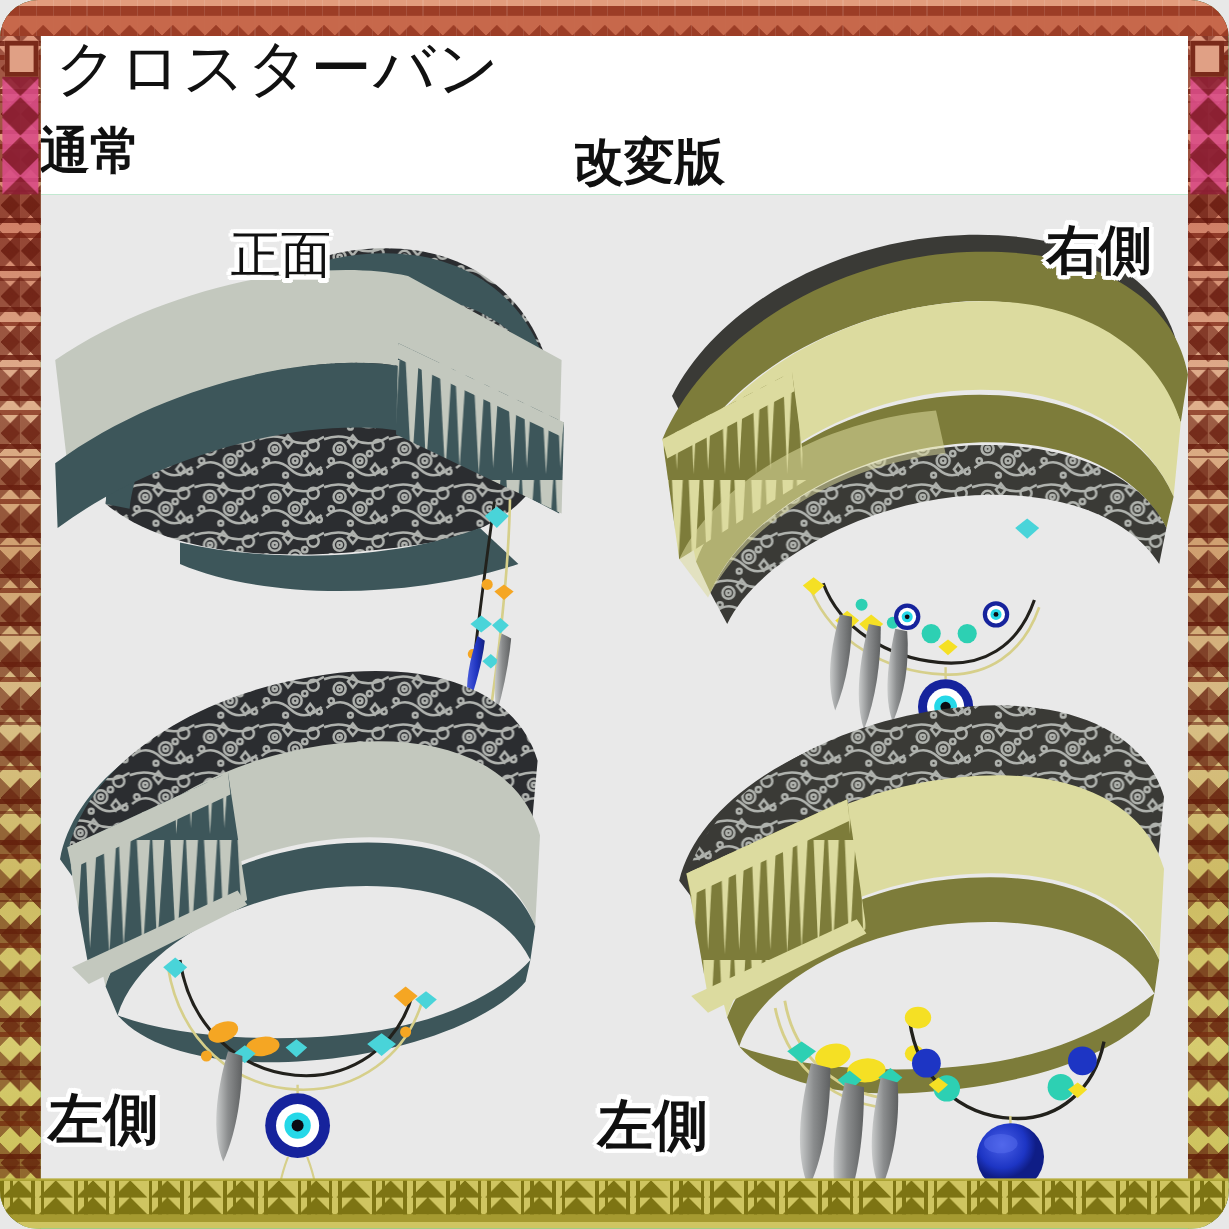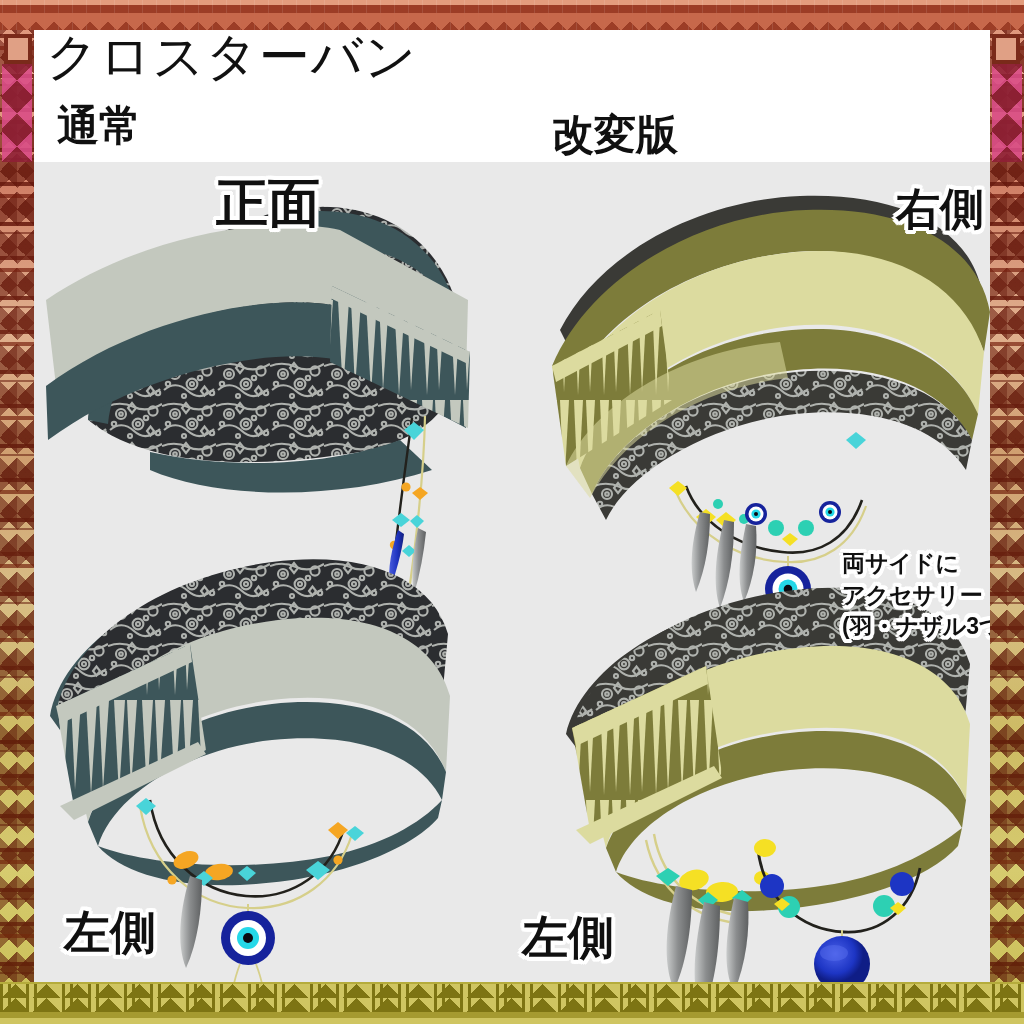--- a/index.html
+++ b/index.html
@@ -1,21 +1,21 @@
 <!DOCTYPE html>
 <html><head>
 <meta charset="utf-8">
 <style>
   html,body{margin:0;padding:0;}
   body{
     width:1024px;height:1024px;overflow:hidden;
     font-family:"Liberation Sans","DejaVu Sans",sans-serif;
     background:#e8e8e8;
   }
-  #stage{position:relative;width:1024px;height:1024px;overflow:hidden;background:#22c55e;}
+  #stage{position:relative;width:1024px;height:1024px;overflow:hidden;background:#22c55e;border-radius:32px;}
 
   
   .border-top{
     position:absolute;left:0;top:0;width:1024px;height:30px;
     background:
       repeating-linear-gradient(90deg,
         transparent 0 2px, rgba(255,255,255,.10) 2px 3px, transparent 3px 14px),
       linear-gradient(180deg,#e39c7d 0 5px,#9c3d26 5px 30px);
     z-index:20;
   }
@@ -82,26 +82,25 @@
   }
 
   
   .txt{position:absolute;z-index:14;color:#111;white-space:pre;line-height:1.05;}
   .outlined{
     color:#101010;
     text-shadow:
       -3px -3px 0 #fff, 3px -3px 0 #fff, -3px 3px 0 #fff, 3px 3px 0 #fff,
       -4px 0 0 #fff, 4px 0 0 #fff, 0 -4px 0 #fff, 0 4px 0 #fff,
       -2px -4px 0 #fff, 2px -4px 0 #fff, -2px 4px 0 #fff, 2px 4px 0 #fff;
-    padding-left: 24px;
   }
   #title{left:46px;top:30px;font-size:51px;letter-spacing:1px;font-weight:400;}
   #lbl-normal{left:33px;top:104px;font-size:42px;font-weight:700;}
-  #lbl-modified{left:528px;top:113px;font-size:42px;font-weight:700;}
-  #lbl-front{left:192px;top:176px;font-size:52px;font-weight:700;}
+  #lbl-modified{left:478px;top:113px;font-size:42px;font-weight:700;}
+  #lbl-front{left:192px;top:191px;font-size:42px;font-weight:400;}
   #lbl-right{left:872px;top:186px;font-size:44px;font-weight:700;}
   #lbl-left1{left:40px;top:908px;font-size:46px;font-weight:700;}
   #lbl-left2{left:498px;top:913px;font-size:46px;font-weight:700;}
   #note-left{left:48px;top:466px;font-size:27px;font-weight:700;line-height:1.45;}
   #note-right{left:818px;top:548px;font-size:23px;font-weight:700;line-height:1.38;}
 
   
   #art{position:absolute;left:0;top:0;width:1024px;height:1024px;z-index:8;pointer-events:none;}
 </style>
 </head>
@@ -377,23 +376,20 @@
     </g>
   </svg>
 
   <div class="txt" id="title">クロスターバン</div>
   <div class="txt outlined" id="lbl-normal">通常</div>
   <div class="txt outlined" id="lbl-modified">改変版</div>
   <div class="txt outlined" id="lbl-front">正面</div>
   <div class="txt outlined" id="lbl-right">右側</div>
   <div class="txt outlined" id="lbl-left1">左側</div>
   <div class="txt outlined" id="lbl-left2">左側</div>
-  <div class="txt outlined" id="note-right">両サイドに
-アクセサリー
-(羽・ナザル3つ)</div>
 
   <div class="border-left">
     <div class="lpat"></div>
     <div class="accent-block"></div>
   </div>
   <div class="border-right">
     <div class="lpat"></div>
     <div class="accent-block"></div>
   </div>
   <div class="border-top">

